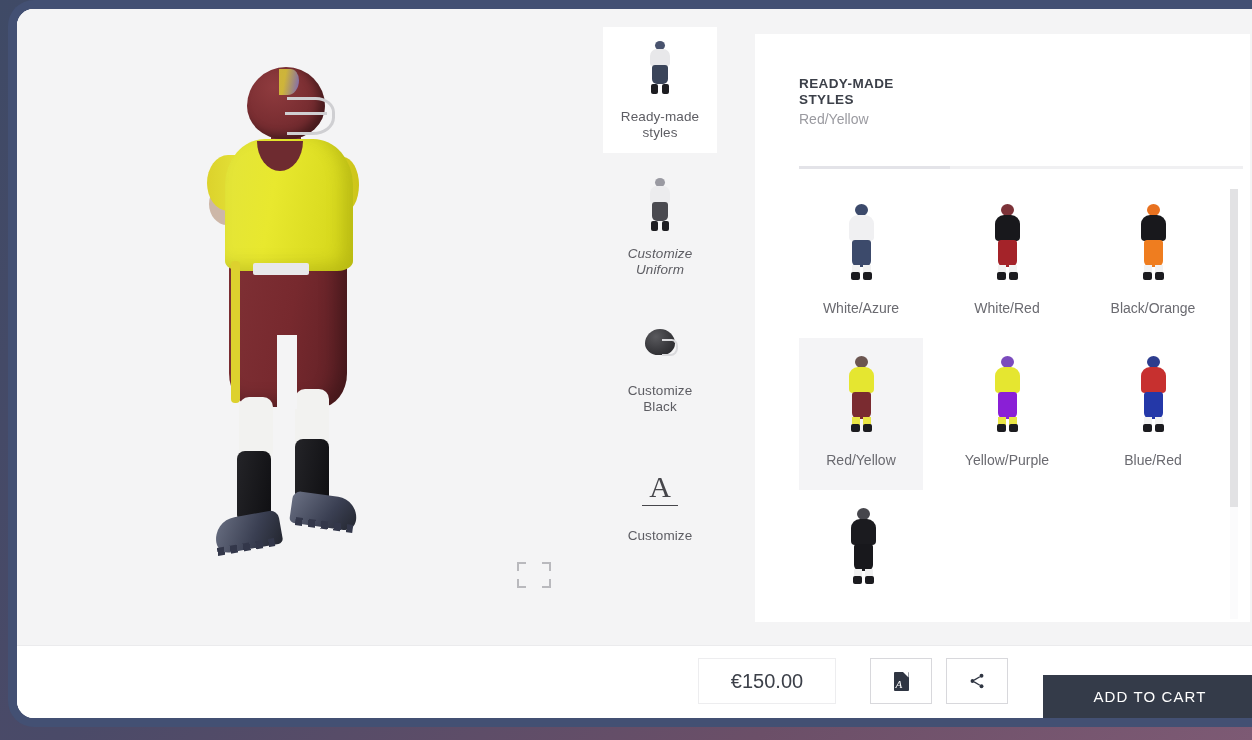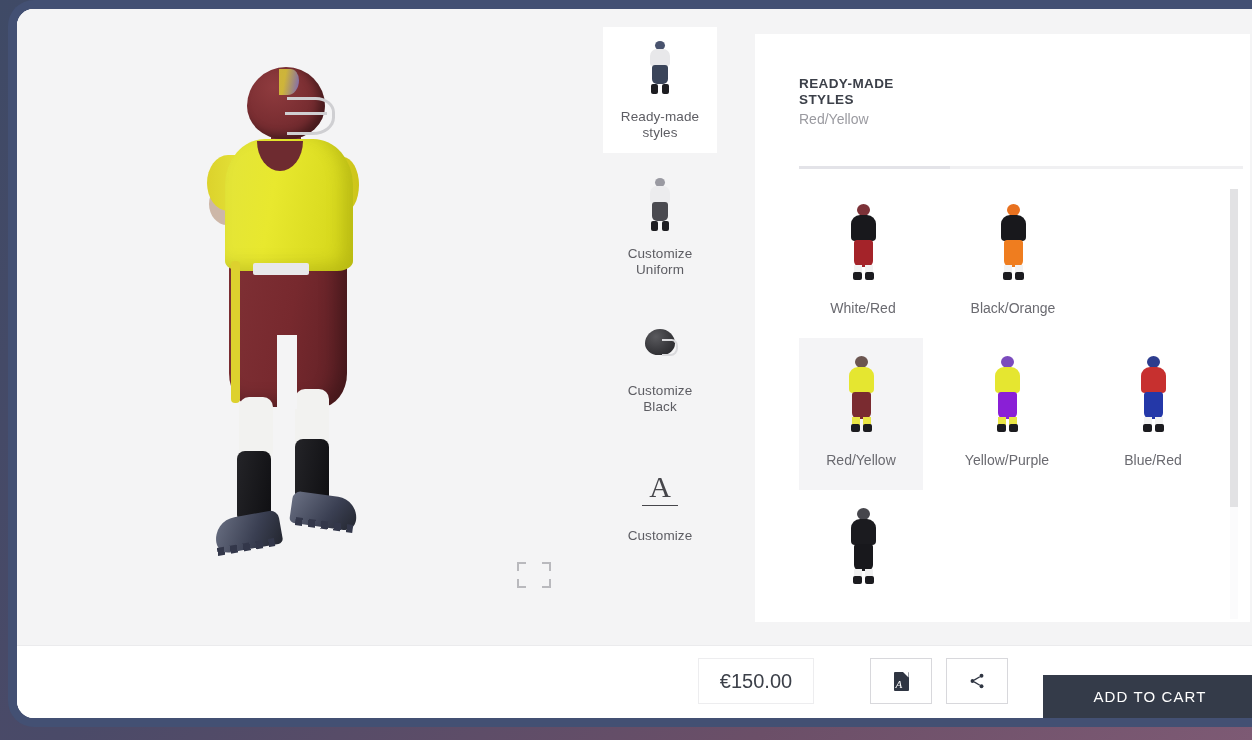--- a/index.html
+++ b/index.html
@@ -389,21 +389,21 @@
     position: absolute;
     left: 0; top: 636px;
     width: 1243px;
     height: 73px;
     background: #ffffff;
     border-top: 1px solid #ebebed;
   }
   #price-box {
     position: absolute;
     left: 681px; top: 12px;
-    width: 116px; height: 46px;
+    width: 138px; height: 46px;
     border: 1px solid #ededef;
     display: flex;
     align-items: center;
     justify-content: center;
     font-size: 20px;
     color: #3c4049;
   }
   .icon-btn {
     position: absolute;
     top: 12px;
@@ -509,21 +509,21 @@
               <span class="m-head" style="background:#49536e"></span>
               <span class="m-torso" style="background:#e8e8ea"></span>
               <span class="m-legs" style="background:#3a4459"></span>
               <span class="m-feetL"></span>
               <span class="m-feetR"></span>
             </div>
           </div>
           <div class="side-label">Ready-made styles</div>
         </div>
 
-        <div class="side-item" style="top:155px;">
+        <div class="side-item" style="top:155px;font-style:italic;">
           <div class="side-thumb">
             <div class="mini">
               <span class="m-head" style="background:#9a9aa2"></span>
               <span class="m-torso" style="background:#ececee"></span>
               <span class="m-legs" style="background:#4a4a50"></span>
               <span class="m-feetL"></span>
               <span class="m-feetR"></span>
             </div>
           </div>
           <div class="side-label">Customize Uniform</div>
@@ -551,20 +551,32 @@
           <div id="panel-subtitle">Red/Yellow</div>
         </div>
 
         <div id="panel-progress">
           <span id="panel-progress-fill" style="width: 34%;"></span>
         </div>
 
         <div id="swatch-grid">
 
           <div class="swatch-row">
+            <div class="swatch">
+              <div class="sw-thumb">
+                <span class="sw-head" style="background:#3c4a6b"></span>
+                <span class="sw-torso" style="background:#f0f0f2"></span>
+                <span class="sw-legs" style="background:#3c4a6b"></span>
+                <span class="sw-sockL" style="background:#f2f2f2"></span>
+                <span class="sw-sockR" style="background:#f2f2f2"></span>
+                <span class="sw-footL"></span>
+                  <span class="sw-footR"></span>
+              </div>
+              <div class="sw-label">White/Azure</div>
+            </div>
             <div class="swatch">
               <div class="sw-thumb">
                 <span class="sw-head" style="background:#7c3238"></span>
                 <span class="sw-torso" style="background:#18181c"></span>
                 <span class="sw-legs" style="background:#a42329"></span>
                 <span class="sw-sockL" style="background:#f2f2f2"></span>
                 <span class="sw-sockR" style="background:#f2f2f2"></span>
                 <span class="sw-footL"></span>
                   <span class="sw-footR"></span>
               </div>

